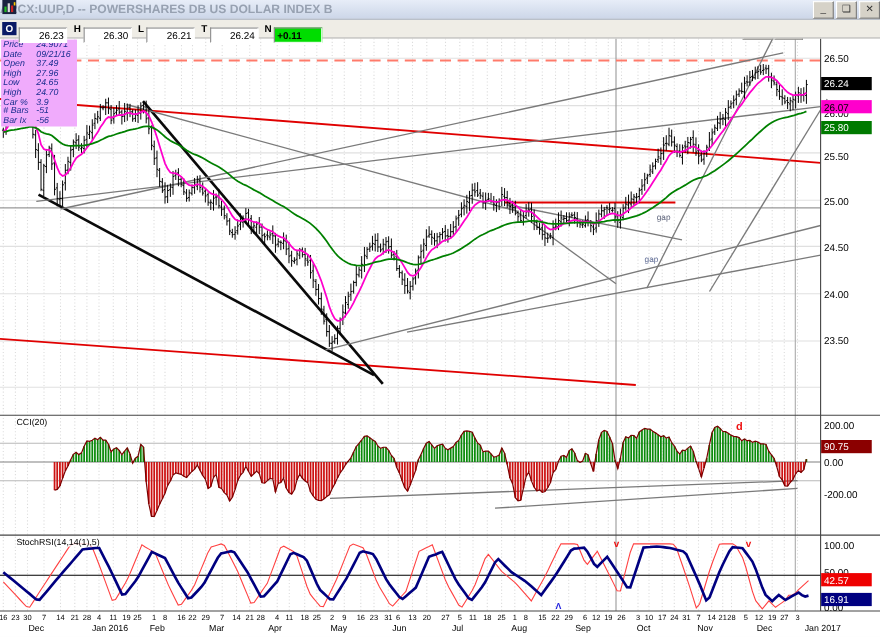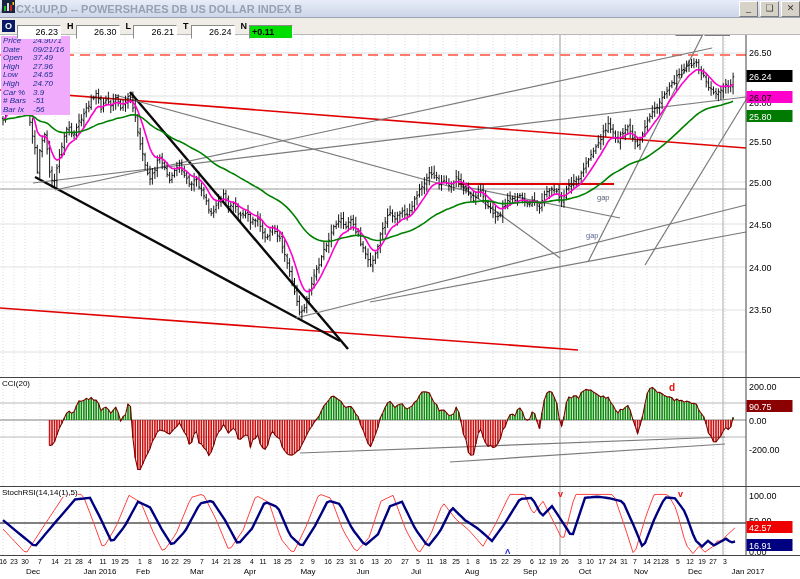--- a/index.html
+++ b/index.html
@@ -20,21 +20,21 @@
     border-bottom:1px solid #b8b8b8;box-sizing:border-box;z-index:5;display:flex;align-items:center;}
   .qlabel{font-size:9px;font-weight:bold;color:#000;margin:0 2px 0 6px;}
   .qlabel.first{background:#0a1a66;color:#fff;padding:1px 3px;margin-left:2px;}
   .qbox{width:38px;height:12px;background:#fff;border:1px solid;border-color:#8a8a8a #fff #fff #8a8a8a;
     font-size:9px;text-align:right;padding:0 2px;line-height:12px;color:#000;margin-top:12px;}
   .qbox.net{background:#00dd00;font-weight:bold;text-align:left;}
   .infobox{position:absolute;left:1px;top:36px;width:67px;z-index:4;background:#f0abfc;
     font-size:8px;color:#1a2e8f;line-height:8.6px;padding:1px 0 1px 2px;font-style:italic;}
   .inforow{display:flex;white-space:nowrap;}
   .inforow .k{width:30px;}
-  .paneltag{position:absolute;left:2px;z-index:4;font-size:8px;color:#000;background:rgba(255,255,255,.8);}
+  .paneltag{position:absolute;left:15px;z-index:4;font-size:8px;color:#000;background:rgba(255,255,255,.8);}
   svg{position:absolute;left:0;top:0;}
 </style>
 </head>
 <body>
 
 <div class="win">
 
   <svg id="chart" width="800" height="579">
       <rect x="0" y="35" width="800" height="544" fill="#ffffff"></rect>
       <g stroke="#dcdcdc" stroke-width="1" stroke-dasharray="1,2">

